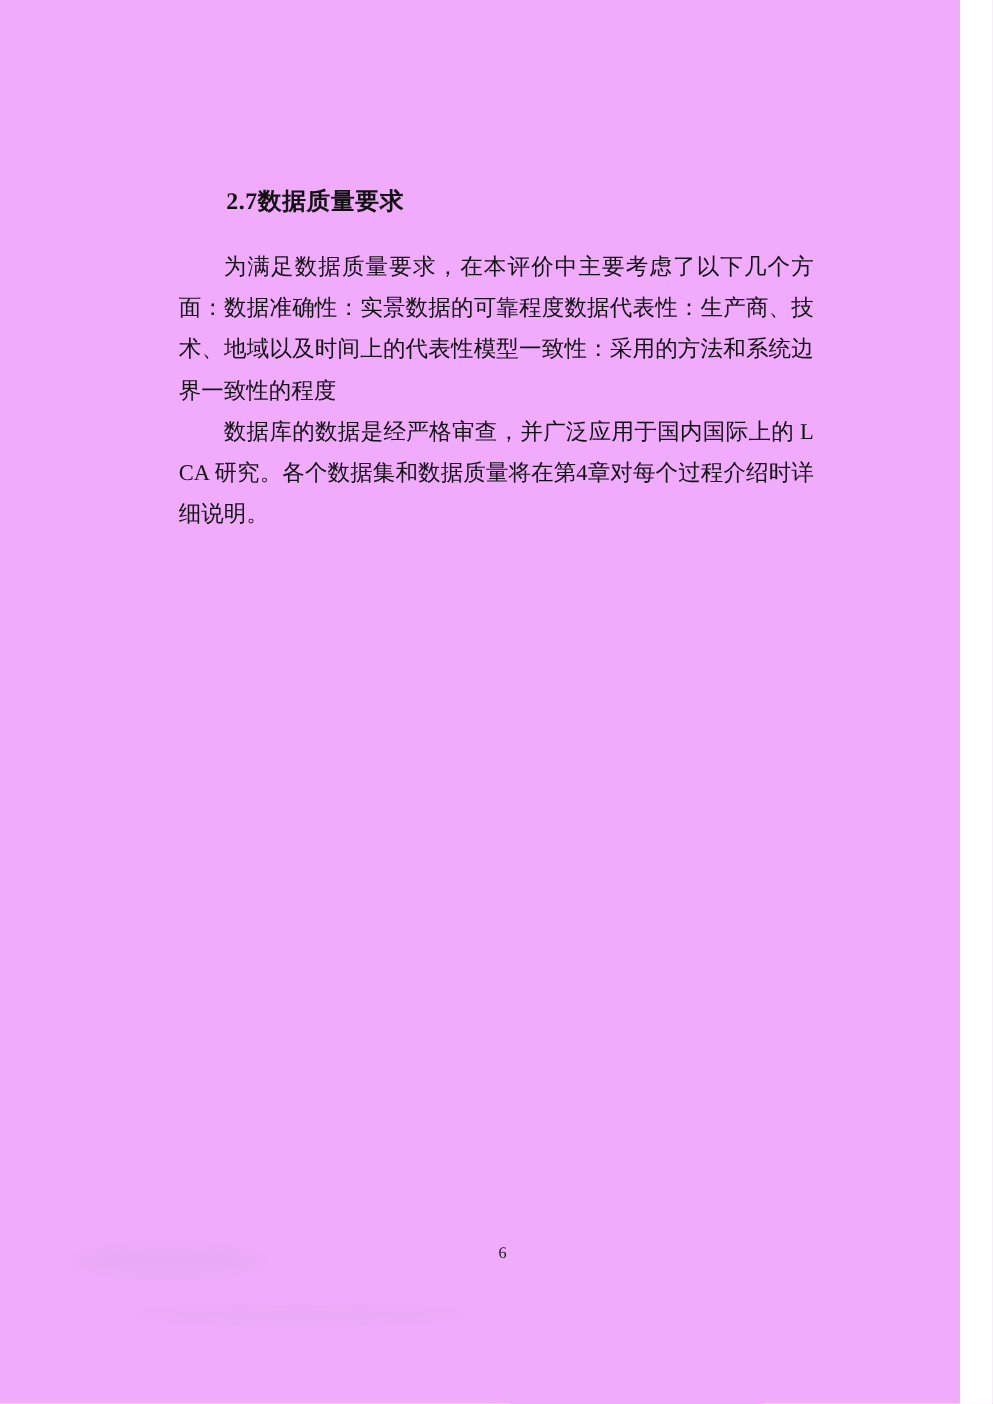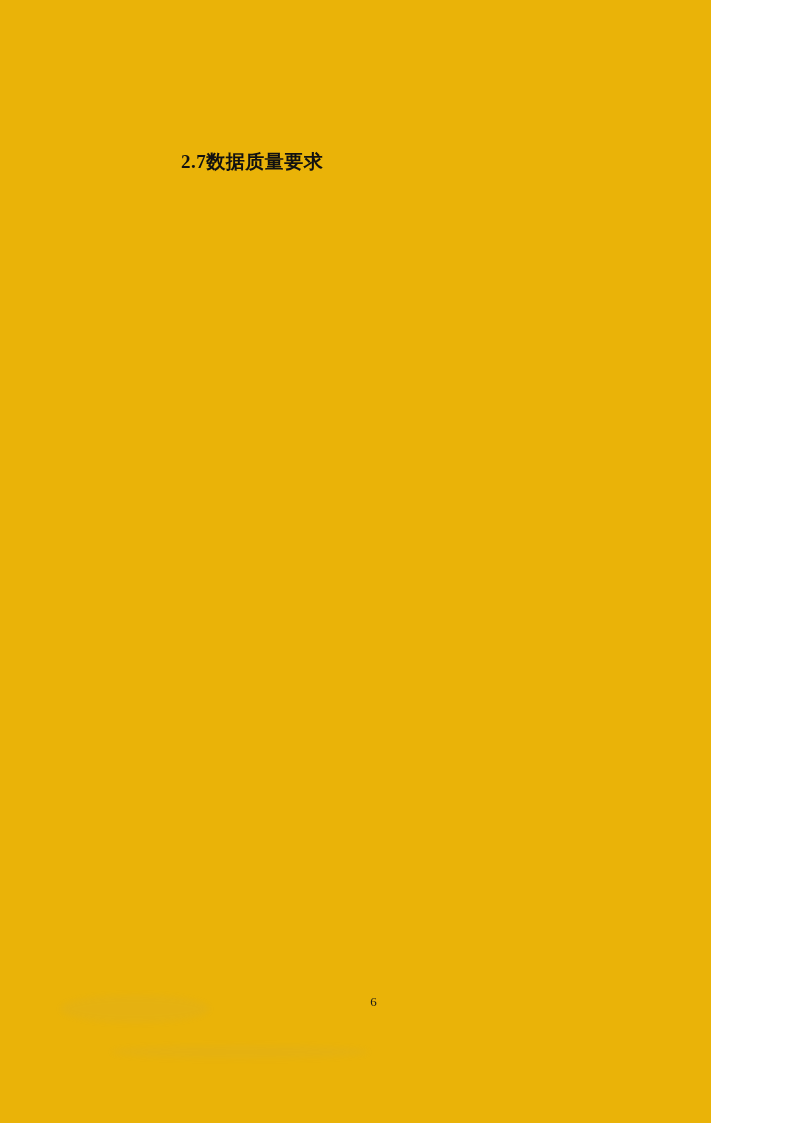--- a/index.html
+++ b/index.html
@@ -2,23 +2,23 @@
 <html lang="zh"><head>
 <meta charset="utf-8">
 <style>
   html, body {
     margin: 0;
     padding: 0;
     background: #ffffff;
   }
   .page {
     position: relative;
-    width: 711px;
+    width: 768px;
     height: 1123px;
-    background: #eab308;
+    background: #f0abfc;
     overflow: hidden;
     font-family: "Liberation Serif", "DejaVu Serif", serif;
     color: #111111;
   }
   .content {
     position: absolute;
     left: 143px;
     top: 150px;
     width: 508px;
   }
@@ -62,23 +62,25 @@
   .smudge-2 { left: 110px; top: 1045px; width: 260px; height: 14px; }
 </style>
 </head>
 <body>
 
 <div class="page">
 
   <div class="content">
     <h2 class="section-heading">2.7数据质量要求</h2>
 
+    <p class="body-paragraph">为满足数据质量要求，在本评价中主要考虑了以下几个方面：数据准确性：实景数据的可靠程度数据代表性：生产商、技术、地域以及时间上的代表性模型一致性：采用的方法和系统边界一致性的程度</p>
 
 
 
+    <p class="body-paragraph">数据库的数据是经严格审查，并广泛应用于国内国际上的 LCA 研究。各个数据集和数据质量将在第4章对每个过程介绍时详细说明。</p>
   </div>
 
   <div class="scan-smudge smudge-1"></div>
   <div class="scan-smudge smudge-2"></div>
 
   <div class="page-number">6</div>
 
 </div>
 
 </body></html>

